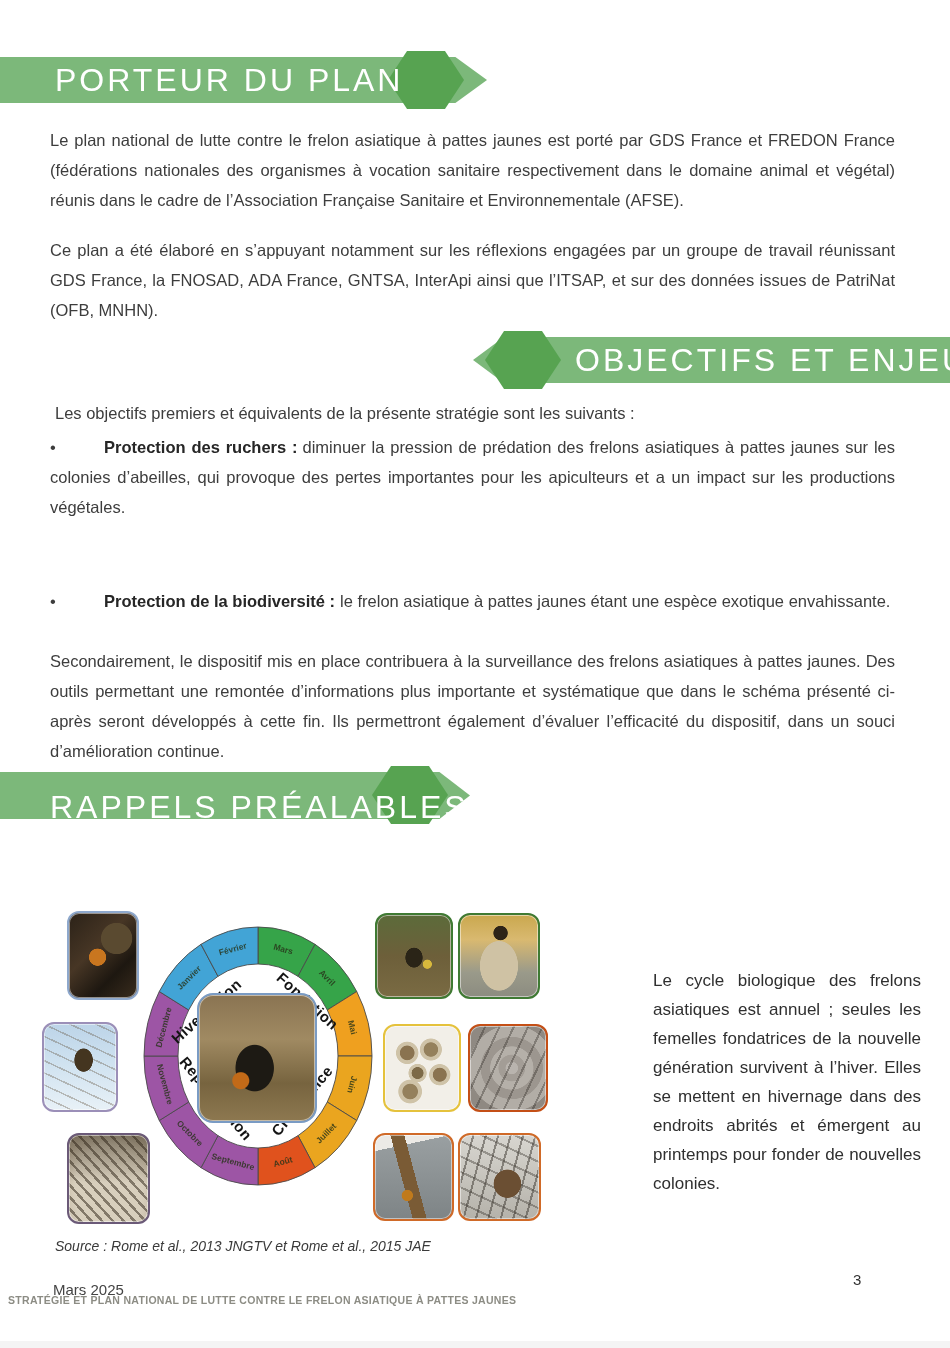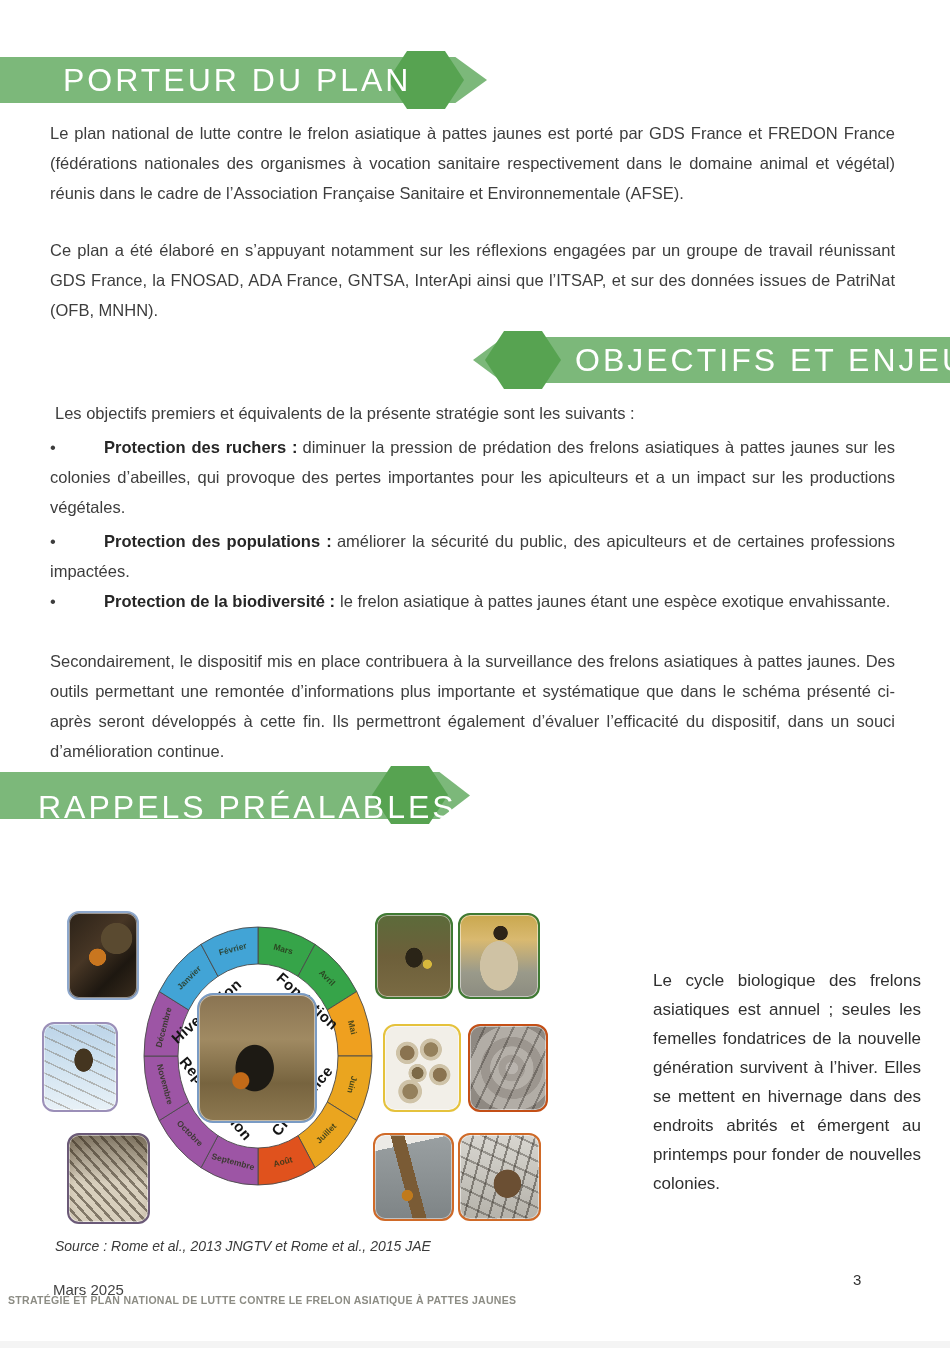--- a/index.html
+++ b/index.html
@@ -97,46 +97,45 @@
   .bottom-strip{position:absolute;left:0;top:1341px;width:100%;height:7px;background:#f4f4f4;}
 </style>
 </head>
 <body>
 
 <div id="page">
 
   <div class="banner" style="left:0;top:57px;width:487px;">
     <div class="bar point-right"></div>
     <div class="hex" style="left:388px;"></div>
-    <div class="btxt" style="left:55px;margin-left:8px;">PORTEUR DU PLAN</div>
+    <div class="btxt" style="left:55px;">PORTEUR DU PLAN</div>
   </div>
 
-  <p class="body-text" style="top:118px;">Le plan national de lutte contre le frelon asiatique à pattes jaunes est porté par GDS France et FREDON France (fédérations nationales des organismes à vocation sanitaire respectivement dans le domaine animal et végétal) réunis dans le cadre de l’Association Française Sanitaire et Environnementale (AFSE).</p>
+  <p class="body-text" style="top:125px;">Le plan national de lutte contre le frelon asiatique à pattes jaunes est porté par GDS France et FREDON France (fédérations nationales des organismes à vocation sanitaire respectivement dans le domaine animal et végétal) réunis dans le cadre de l’Association Française Sanitaire et Environnementale (AFSE).</p>
   <p class="body-text" style="top:235px;">Ce plan a été élaboré en s’appuyant notamment sur les réflexions engagées par un groupe de travail réunissant GDS France, la FNOSAD, ADA France, GNTSA, InterApi ainsi que l’ITSAP, et sur des données issues de PatriNat (OFB, MNHN).</p>
 
   <div class="banner" style="left:473px;top:337px;width:477px;">
     <div class="bar point-left"></div>
     <div class="hex" style="left:12px;"></div>
     <div class="btxt" style="left:102px;">OBJECTIFS ET ENJEUX</div>
   </div>
 
   <p class="body-text" style="top:432px;"><span class="bullet-dot">•</span><span class="bullet-gap"></span><span class="blabel">Protection des ruchers :</span><span>diminuer la pression de prédation des frelons asiatiques à pattes jaunes sur les colonies d’abeilles, qui provoque des pertes importantes pour les apiculteurs et a un impact sur les productions végétales.</span></p>
 
   <p class="body-text" style="top:398px;padding-left:5px;">Les objectifs premiers et équivalents de la présente stratégie sont les suivants :</p>
 
-  <p class="body-text" style="top:526px;"><span class="bullet-dot">•</span><span class="bullet-gap"></span><span class="blabel">Protection des populations :</span><span>améliorer la sécurité du public, des apiculteurs et de certaines professions impactées.</span></p>
 
   <p class="body-text" style="top:586px;"><span class="bullet-dot">•</span><span class="bullet-gap"></span><span class="blabel">Protection de la biodiversité :</span><span>le frelon asiatique à pattes jaunes étant une espèce exotique envahissante.</span></p>
 
   <p class="body-text" style="top:646px;">Secondairement, le dispositif mis en place contribuera à la surveillance des frelons asiatiques à pattes jaunes. Des outils permettant une remontée d’informations plus importante et systématique que dans le schéma présenté ci-après seront développés à cette fin. Ils permettront également d’évaluer l’efficacité du dispositif, dans un souci d’amélioration continue.</p>
 
   <div class="banner" style="left:0;top:772px;width:470px;height:47px;">
     <div class="bar point-right"></div>
     <div class="hex" style="left:372px;"></div>
-    <div class="btxt" style="left:38px;margin-top:24px;">RAPPELS PRÉALABLES</div>
+    <div class="btxt" style="left:50px;margin-top:24px;">RAPPELS PRÉALABLES</div>
   </div>
 
 
   <svg id="cycle-wheel-svg" viewBox="0 0 232 262">
       <path d="M116,2 A114,129 0 0 1 173,19.28272291180741 L156,51.32566285183164 A80,92 0 0 0 116,39 Z" fill="#36a449" stroke="#4a4a4a" stroke-width="0.9"></path>
       <text x="141.1054473749445" y="24.748159108202486" transform="rotate(15 141.1054473749445 24.748159108202486)" class="month-label">Mars</text>
       <path d="M173,19.28272291180741 A114,129 0 0 1 214.726896031426,66.49999999999999 L185.28203230275508,85 A80,92 0 0 0 156,51.32566285183164 Z" fill="#36a449" stroke="#4a4a4a" stroke-width="0.9"></path>
       <text x="184.5893577750951" y="53.21825406947977" transform="rotate(45 184.5893577750951 53.21825406947977)" class="month-label">Avril</text>
       <path d="M214.726896031426,66.49999999999999 A114,129 0 0 1 230,131 L196,131 A80,92 0 0 0 185.28203230275508,85 Z" fill="#efa01f" stroke="#4a4a4a" stroke-width="0.9"></path>
       <text x="209.69480515003963" y="102.52990503872272" transform="rotate(75 209.69480515003963 102.52990503872272)" class="month-label">Mai</text>

